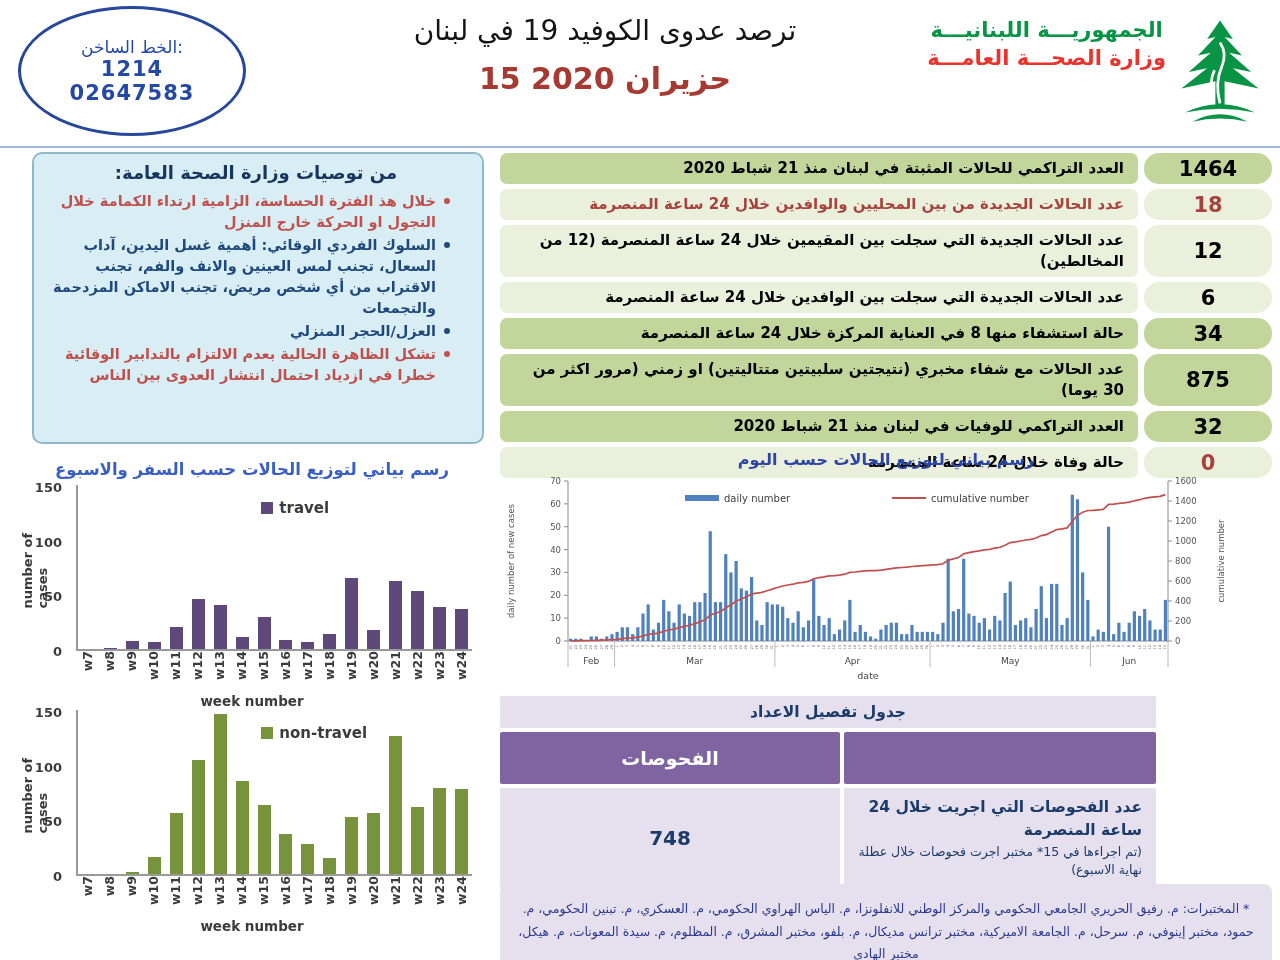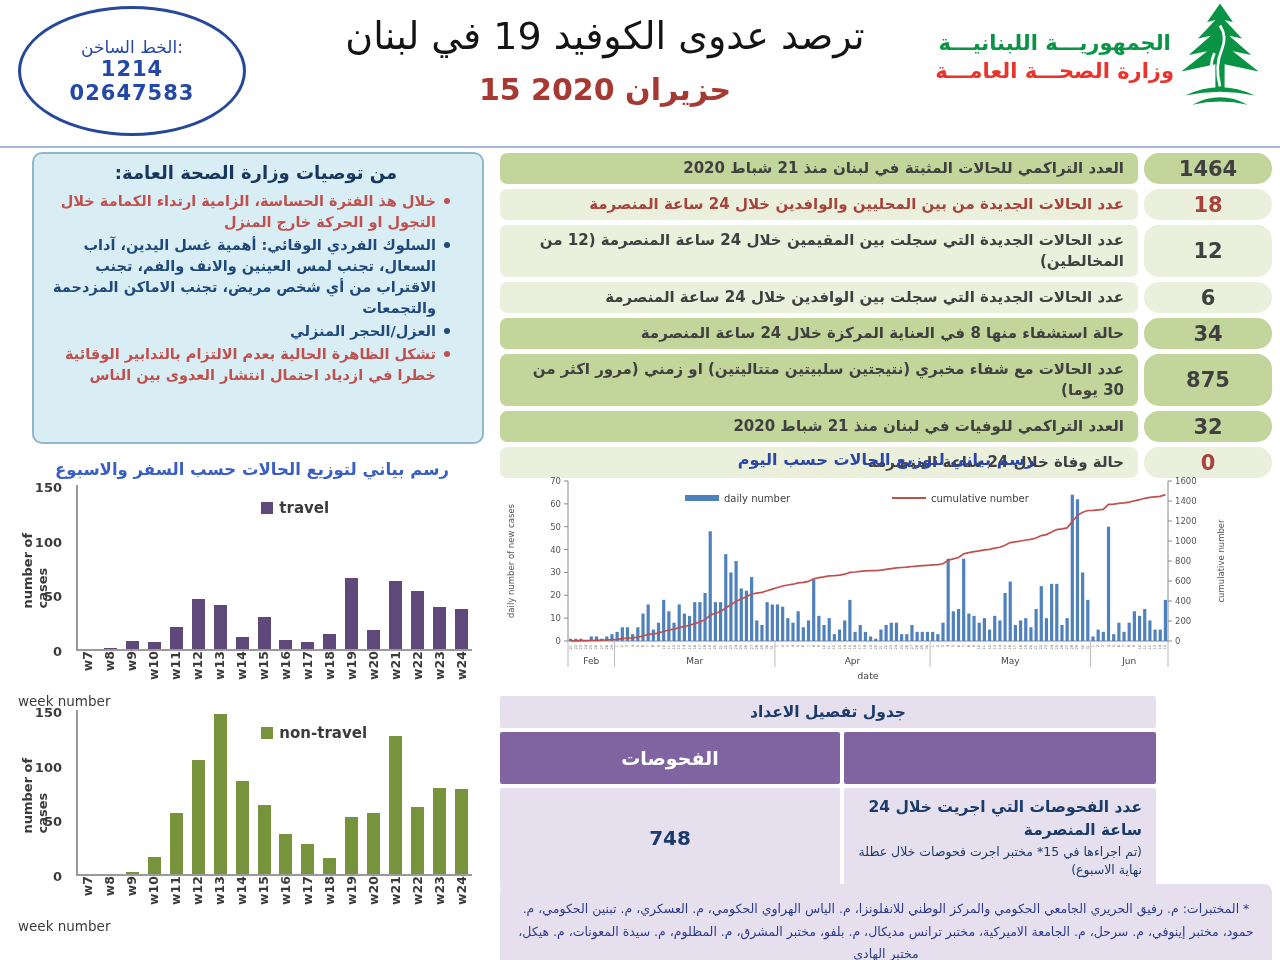--- a/index.html
+++ b/index.html
@@ -6,23 +6,23 @@
   html,body { width:1280px; height:960px; background:#fff; font-family:"DejaVu Sans", sans-serif; overflow:hidden; }
   #page { position:relative; width:1280px; height:960px; background:#fff; }
 
   
   .hotline { position:absolute; left:18px; top:6px; width:228px; height:130px;
     border:3px solid #27479B; border-radius:50%; display:flex; flex-direction:column;
     align-items:center; justify-content:center; color:#2448A6; text-align:center; }
   .hotline .hl-label { font-size:17px; }
   .hotline .hl-num { font-size:21px; letter-spacing:1px;font-weight:bold; }
   .title-wrap { position:absolute; left:255px; top:14px; width:700px; text-align:center; }
-  .main-title { font-size:38px; color:#141414; font-weight:500; }
+  .main-title { font-size:28px; color:#141414; font-weight:500; }
   .report-date { margin-top:14px; font-size:30px; font-weight:bold; color:#A63A32; }
-  .logo { position:absolute; right:14px; top:1px; display:flex; align-items:center; direction:ltr; }
+  .logo { position:absolute; right:14px; top:18px; display:flex; gap:8px; direction:ltr; }
   .logo-text { text-align:center; }
   .logo-line1 { color:#089444; font-weight:bold; font-size:21px; }
   .logo-line2 { color:#E8342C; font-weight:bold; font-size:21px; margin-top:4px; }
   .header-rule { position:absolute; left:0; top:146px; width:1280px; border-top:2px solid #A3B8DC; }
 
   
   .reco-box { position:absolute; left:32px; top:152px; width:452px; height:292px;
     background:#D9EEF4; border:2px solid #8FB8C8; border-radius:10px; padding:8px 14px 6px 10px;
     direction:rtl; }
   .reco-title { text-align:center; color:#17375E; font-weight:bold; font-size:18px; margin-bottom:8px; }
@@ -32,40 +32,40 @@
   .reco-navy { color:#1F497D; } .reco-navy .dot { background:#1F497D; }
 
   
   .stats { position:absolute; left:500px; top:153px; width:772px; display:flex; flex-direction:column; gap:5px; }
   .stat-row { display:flex; gap:6px; }
   .stat-label { flex:1; border-radius:7px; direction:rtl; text-align:right; padding:5px 14px;
     font-size:15px; font-weight:bold; line-height:1.4; display:flex; align-items:center; justify-content:flex-start; }
   .stat-value { flex:0 0 128px; border-radius:15px; display:flex; align-items:center; justify-content:center;
     font-size:21px; font-weight:bold; }
   .shade-dark { background:#C2D59B; } .shade-light { background:#EAF0DC; }
-  .txt-navy { color:#404040; } .txt-red { color:#A8423C; }
+  .txt-navy { color:#000000; } .txt-red { color:#A8423C; }
 
   
   .wchart { position:absolute; left:18px; width:468px; }
   .wchart-title { text-align:center; color:#3A5FC4; font-weight:bold; font-size:16.5px; margin-bottom:2px; }
   .wcanvas { position:relative; height:170px; }
   .wylabel { position:absolute; left:2px; top:50%; transform:translateY(-50%) rotate(180deg);
     writing-mode:vertical-rl; font-size:13px; font-weight:bold; color:#3b3b3b; }
   .wytick { position:absolute; right:8px; transform:translateY(50%); font-size:13px; font-weight:bold; color:#3b3b3b; }
   .wyticks { position:absolute; left:12px; top:4px; bottom:0; width:40px; }
   .wplot { position:absolute; left:58px; right:14px; top:4px; bottom:0;
     border-left:2px solid #9a9a9a; border-bottom:2px solid #9a9a9a; display:flex; align-items:flex-end; }
   .wcol { flex:1; display:flex; justify-content:center; align-items:flex-end; height:100%; }
   .wbar { width:13px; }
   .wlegend { position:absolute; display:flex; align-items:center; gap:6px; font-size:15px; font-weight:bold; color:#3b3b3b; }
   .wlegend .sw { width:12px; height:12px; }
   .wxticks { margin-left:58px; margin-right:14px; display:flex; height:42px; }
   .wxtick { flex:1; display:flex; justify-content:center; align-items:flex-start; }
   .wxtick span { writing-mode:vertical-rl; transform:rotate(180deg); font-size:12.5px; font-weight:bold; color:#3b3b3b; }
-  .wxlabel { text-align:left; font-size:13.5px; font-weight:normal; color:#3b3b3b; margin-top:0px; }
+  .wxlabel { text-align:center; font-size:13.5px; font-weight:bold; color:#3b3b3b; margin-top:0px; }
 
   
   .dchart { position:absolute; left:500px; top:450px; width:772px; }
   .dchart-title { text-align:center; color:#2C46A8; font-weight:bold; font-size:16px; margin-bottom:0; }
 
   
   .details { position:absolute; left:500px; top:696px; width:656px; display:grid;
     grid-template-columns:168px 168px 1fr; gap:4px; direction:ltr; }
   .dcell { border-radius:2px; }
   .d-title { grid-column:1 / 4; background:#E6E0EE; color:#1B3B6B; font-weight:bold; font-size:15.5px;

